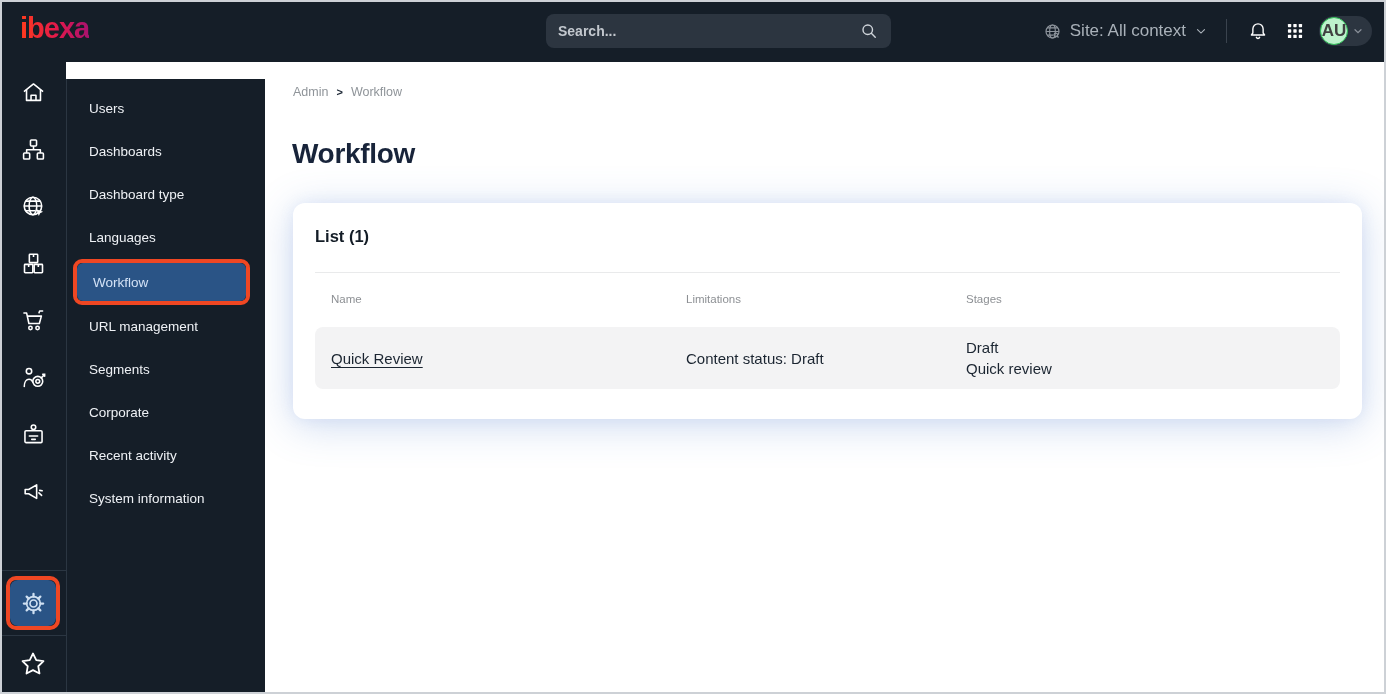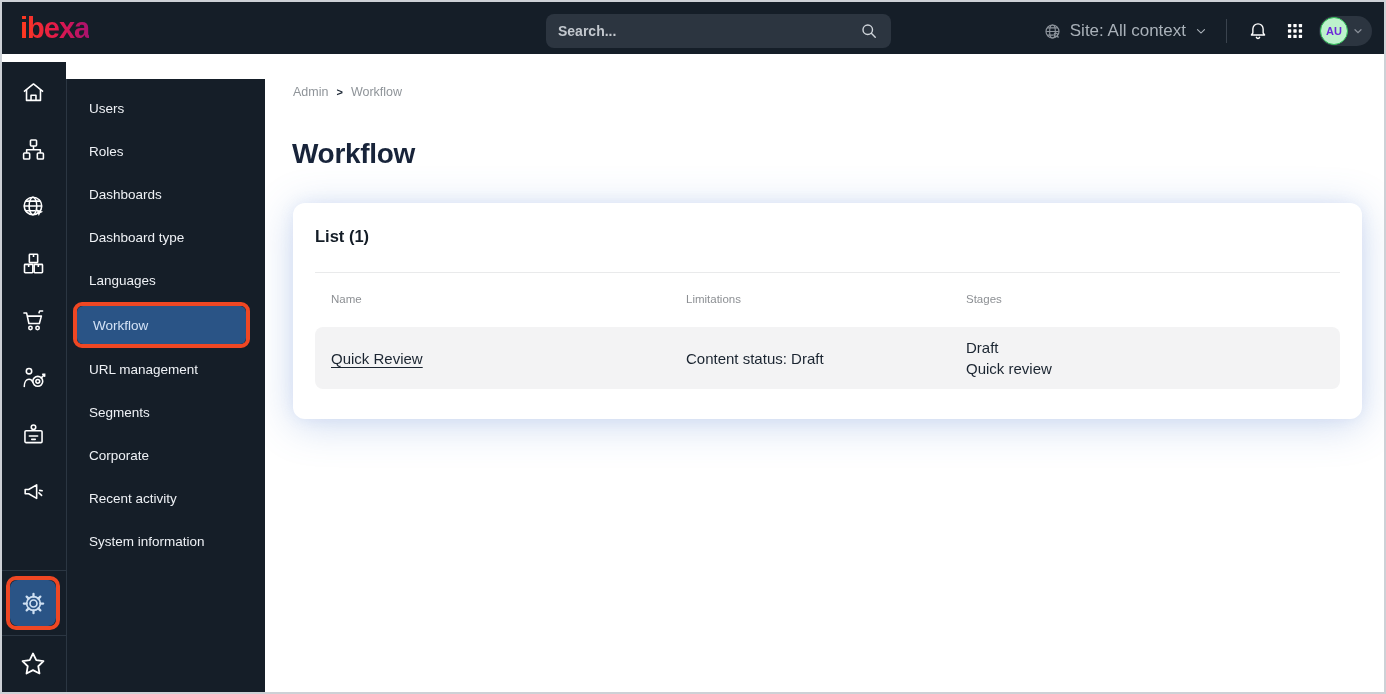--- a/index.html
+++ b/index.html
@@ -5,21 +5,21 @@
   * { margin:0; padding:0; box-sizing:border-box; }
   html,body { width:1386px; height:694px; overflow:hidden; }
   body {
     font-family:"Liberation Sans","DejaVu Sans",sans-serif;
     background:#ffffff; position:relative;
   }
   .frame { position:absolute; inset:0; border:2px solid #cdd1d6; pointer-events:none; z-index:60; }
 
   
   .topbar {
-    position:absolute; top:0; left:0; right:0; height:54px;
+    position:absolute; top:0; left:0; right:0; height:62px;
     background:#151e28; display:flex; align-items:center; z-index:10;
   }
   .logo {
     position:absolute; left:20px; top:12px;
     font-size:29px; font-weight:bold; letter-spacing:-1px;
     background:linear-gradient(90deg,#ff3b1d 0%,#e2184d 55%,#a8126e 100%);
     -webkit-background-clip:text; background-clip:text; color:transparent;
     cursor:pointer;
   }
   .searchbox {
@@ -39,21 +39,21 @@
   .site-context { display:flex; align-items:center; gap:8px; cursor:pointer; }
   .site-context .lbl { color:#a9b1b9; font-size:17px; }
   .tb-divider { width:1px; height:24px; background:#3a434e; margin:0 6px; }
   .icon-btn { background:none; border:none; cursor:pointer; display:flex; align-items:center; padding:2px; }
   .avatar-pill {
     display:flex; align-items:center; gap:4px; background:#2c3540;
     border-radius:16px; height:30px; padding:1px 8px 1px 1px; cursor:pointer;
   }
   .avatar-circle {
     width:28px; height:28px; border-radius:50%; background:#bdf2cc;
-    color:#6d28d9; font-size:11px; font-weight:bold;
+    color:#404040; font-size:17px; font-weight:bold;
     display:flex; align-items:center; justify-content:center;
     border:1px solid #2fbf56;
   }
 
   
   .rail {
     position:absolute; top:62px; left:0; bottom:0; width:66px;
     background:#151e28; display:flex; flex-direction:column; align-items:center;
     padding-top:8px; z-index:5;
   }
@@ -272,21 +272,20 @@
     <div class="star-item">
       <svg width="30" height="30" viewBox="0 0 24 24" fill="none" stroke="#ffffff" stroke-width="1.4" stroke-linejoin="round">
         <path d="M12 3.6l2.6 5.3 5.8.8-4.2 4.1 1 5.8-5.2-2.7-5.2 2.7 1-5.8-4.2-4.1 5.8-.8z"></path>
       </svg>
     </div>
   </div>
 </aside>
 
 <nav class="sidebar">
   <div class="side-item">Users</div>
-  <div class="side-item">Roles</div>
   <div class="side-item">Dashboards</div>
   <div class="side-item">Dashboard type</div>
   <div class="side-item">Languages</div>
   <div class="side-item-active-wrap">
     <div class="side-item-active">Workflow</div>
   </div>
   <div class="side-item">URL management</div>
   <div class="side-item">Segments</div>
   <div class="side-item">Corporate</div>
   <div class="side-item">Recent activity</div>

